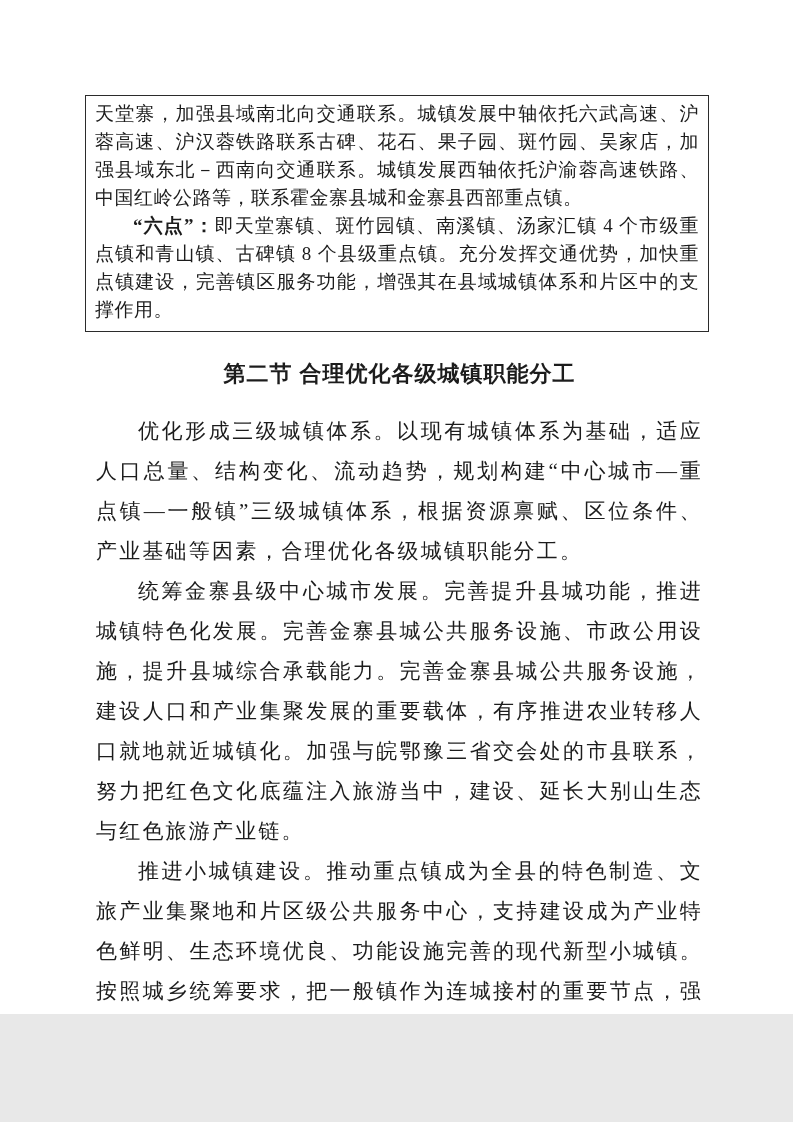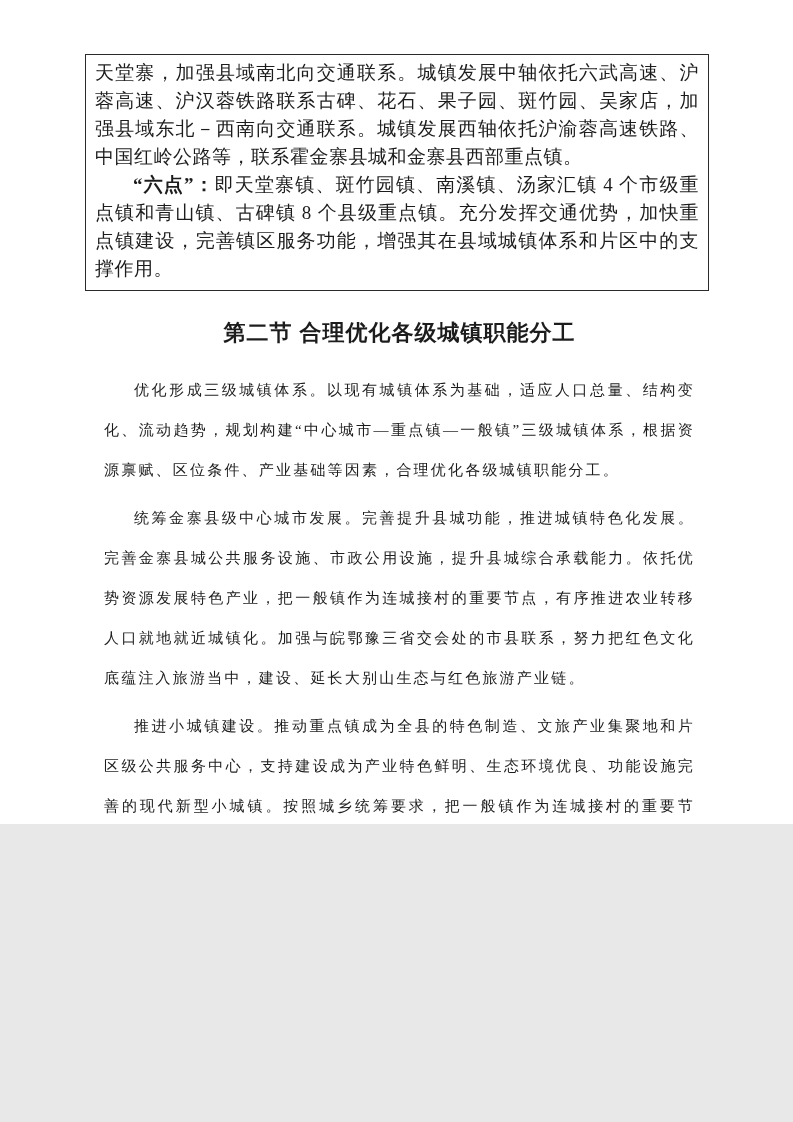--- a/index.html
+++ b/index.html
@@ -1,24 +1,24 @@
 <!DOCTYPE html>
 <html><head>
 <meta charset="utf-8">
 <style>
   html, body { margin: 0; padding: 0; background: #e8e8e8; }
   * { box-sizing: border-box; }
 
   .page {
     position: relative;
     width: 793px;
-    height: 824px;
+    height: 1014px;
     margin: 0 auto;
     background: #ffffff;
-    padding: 54px 90px 0 96px;
+    padding: 95px 90px 0 96px;
     font-family: "Liberation Serif", "DejaVu Serif", serif;
     color: #1c1c1c;
     overflow: hidden;
   }
 
   .notice-box {
     border: 1.5px solid #2b2b2b;
     margin: 0 -6px 0 -11px;
     padding: 4px 9px 7px 9px;
   }
@@ -36,22 +36,22 @@
     margin: 27px 0 0 0;
     text-align: center;
     font-family: "Liberation Sans", "DejaVu Sans", sans-serif;
     font-weight: bold;
     font-size: 22px;
     line-height: 30px;
     letter-spacing: 1px;
   }
 
   .body-p {
-    margin: 8px;
-    font-size: 15px;
+    margin: 0;
+    font-size: 21px;
     line-height: 40px;
     letter-spacing: 2.2px;
     text-align: justify;
     text-indent: 2em;
   }
   .body-p.first { margin-top: 22px; }
 
   .page-number {
     position: absolute;
     top: 1032px;
@@ -70,19 +70,19 @@
 
   <div class="notice-box">
     <p class="box-p">天堂寨，加强县域南北向交通联系。城镇发展中轴依托六武高速、沪蓉高速、沪汉蓉铁路联系古碑、花石、果子园、斑竹园、吴家店，加强县域东北－西南向交通联系。城镇发展西轴依托沪渝蓉高速铁路、中国红岭公路等，联系霍金寨县城和金寨县西部重点镇。</p>
     <p class="box-p indent"><span class="box-lead">“六点”：</span><span>即天堂寨镇、斑竹园镇、南溪镇、汤家汇镇 4 个市级重点镇和青山镇、古碑镇 8 个县级重点镇。充分发挥交通优势，加快重点镇建设，完善镇区服务功能，增强其在县域城镇体系和片区中的支撑作用。</span></p>
   </div>
 
   <h2 class="section-heading">第二节 合理优化各级城镇职能分工</h2>
 
   <p class="body-p first">优化形成三级城镇体系。以现有城镇体系为基础，适应人口总量、结构变化、流动趋势，规划构建“中心城市—重点镇—一般镇”三级城镇体系，根据资源禀赋、区位条件、产业基础等因素，合理优化各级城镇职能分工。</p>
 
-  <p class="body-p">统筹金寨县级中心城市发展。完善提升县城功能，推进城镇特色化发展。完善金寨县城公共服务设施、市政公用设施，提升县城综合承载能力。依托优势资源发展特色产业，把一般镇作为连城接村的重要节点，有序推进农业转移人口就地就近城镇化。加强与皖鄂豫三省交会处的市县联系，努力把红色文化底蕴注入旅游当中，建设、延长大别山生态与红色旅游产业链。</p>
+  <p class="body-p">统筹金寨县级中心城市发展。完善提升县城功能，推进城镇特色化发展。完善金寨县城公共服务设施、市政公用设施，提升县城综合承载能力。完善金寨县城公共服务设施，建设人口和产业集聚发展的重要载体，有序推进农业转移人口就地就近城镇化。加强与皖鄂豫三省交会处的市县联系，努力把红色文化底蕴注入旅游当中，建设、延长大别山生态与红色旅游产业链。</p>
 
   <p class="body-p">推进小城镇建设。推动重点镇成为全县的特色制造、文旅产业集聚地和片区级公共服务中心，支持建设成为产业特色鲜明、生态环境优良、功能设施完善的现代新型小城镇。按照城乡统筹要求，把一般镇作为连城接村的重要节点，强化资源保障，服务周边乡村。</p>
 
   <div class="page-number">39</div>
 
 </div>
 
 </body></html>

